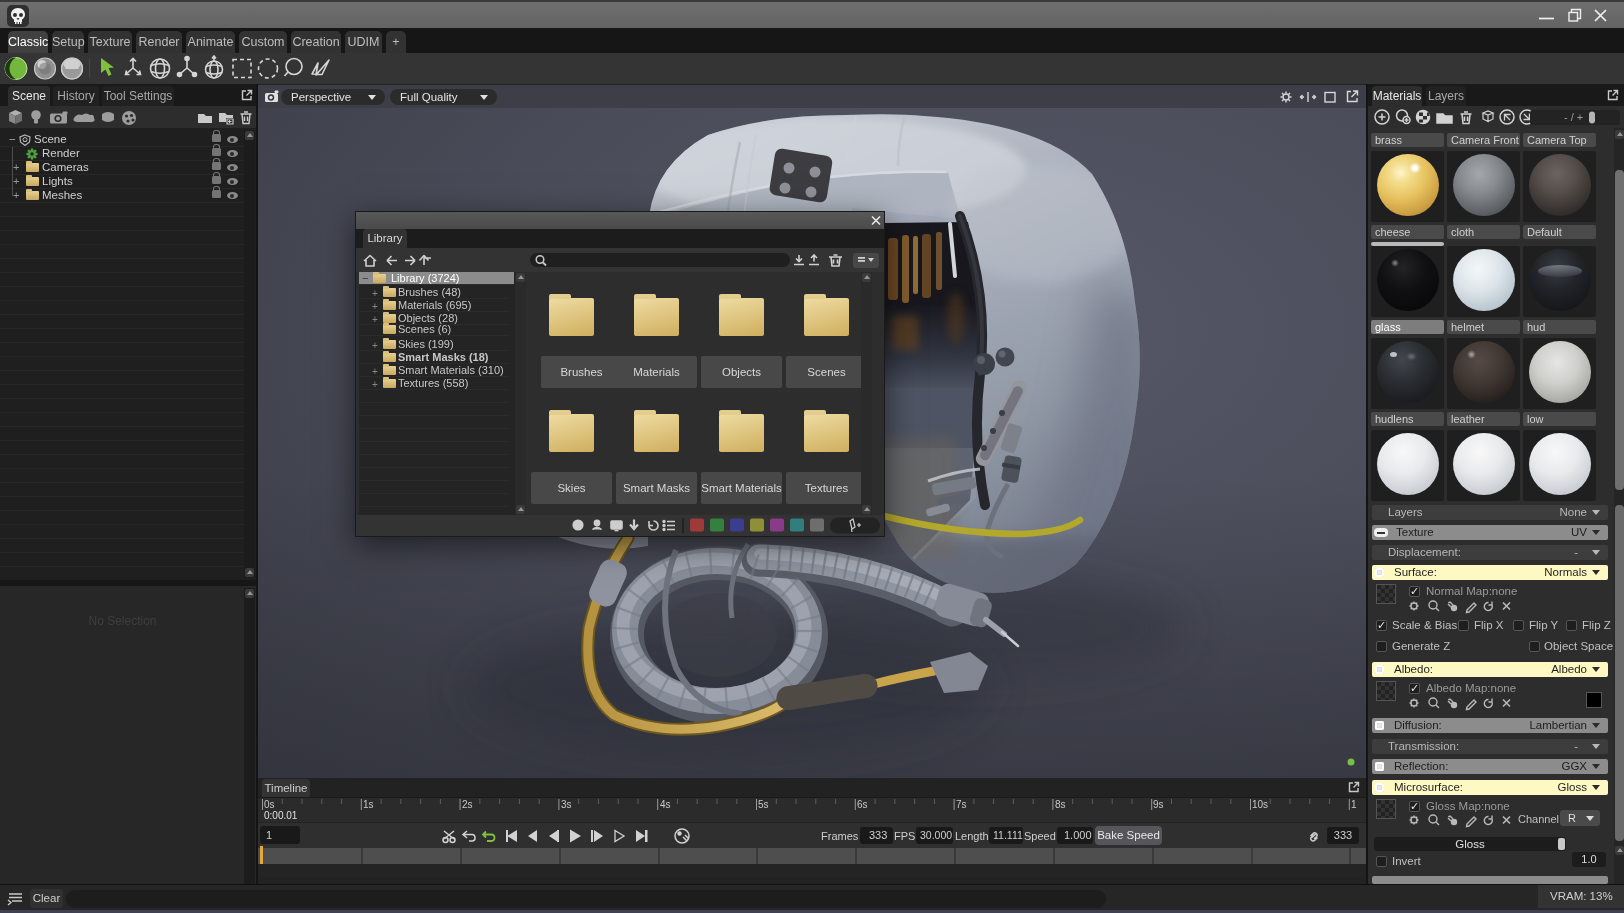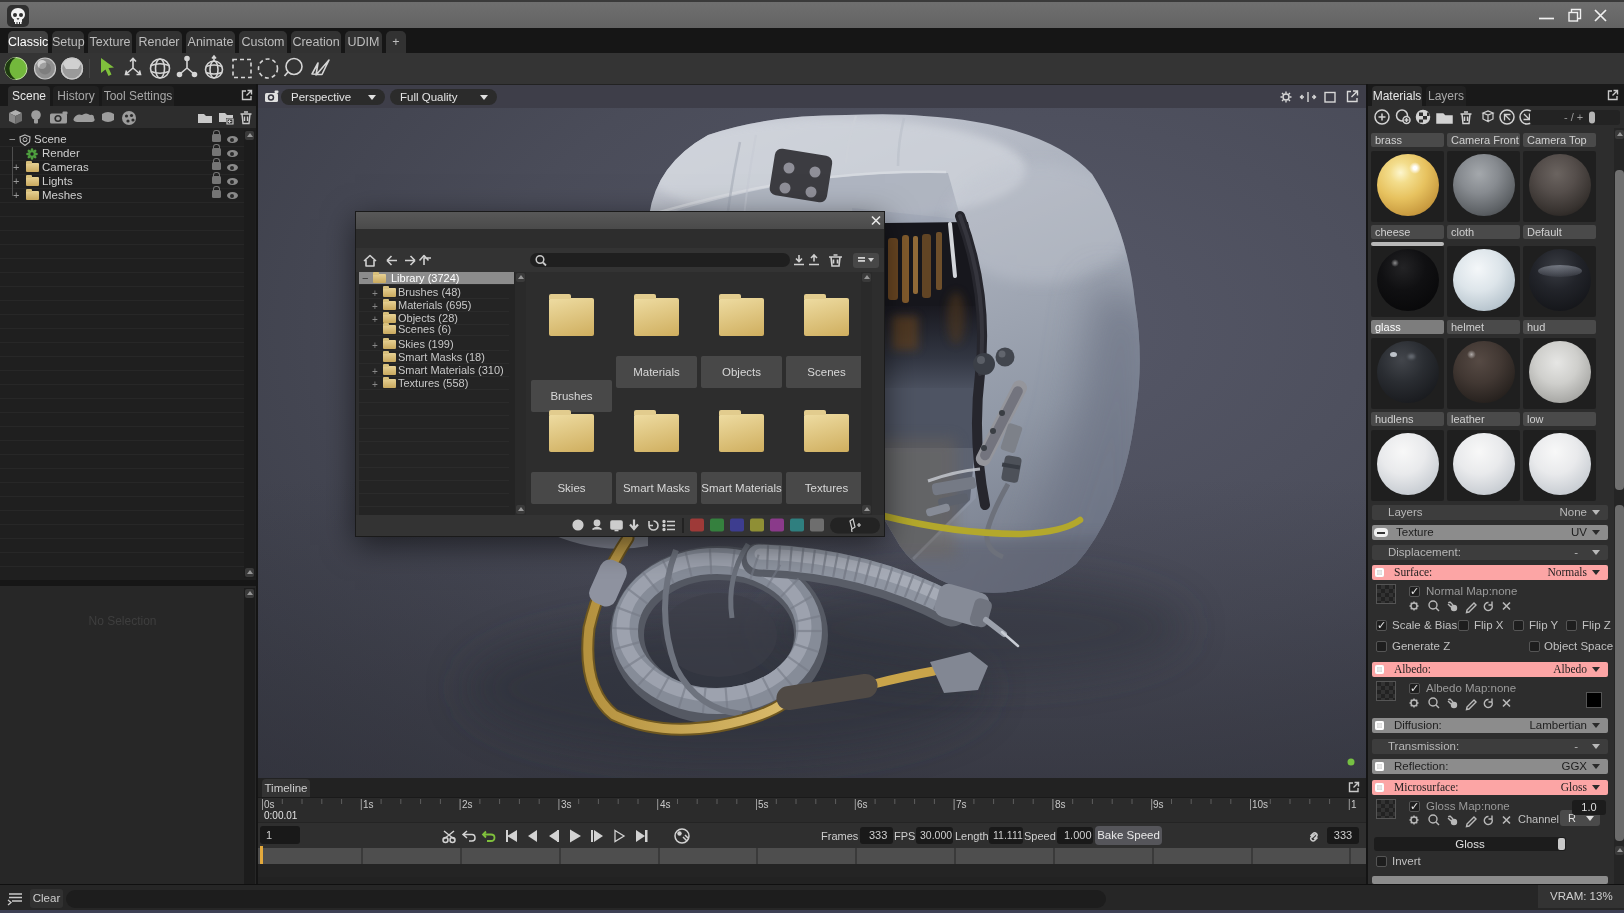--- a/index.html
+++ b/index.html
@@ -91,21 +91,21 @@
 
 
 #rightpanel { left:1368px; top:84px; width:256px; height:800px; background:#2d2d2d; }
 #rtoolbar { left:0; top:22px; width:256px; height:22px; background:#2d2d2d; }
 #matgrid { position:absolute; left:0; top:44px; width:246px; height:420px; background:#2d2d2d; overflow:hidden; }
 .mlabel { position:absolute; width:73px; height:14px; background:#4a4a4a; border-radius:2px;
   color:#d0d0d0; font-size:11px; line-height:14px; padding-left:4px; white-space:nowrap; overflow:hidden; }
 .mthumb { position:absolute; width:73px; height:71px; background:#1f1f1f; border-radius:2px; }
 .hdr { position:absolute; left:4px; width:236px; height:15px; border-radius:2px;
   font-size:11.5px; line-height:15px; }
-.hdr.lt { background:#fca5a5; color:#1e1e1e;font-family:Liberation Serif, serif; }
+.hdr.lt { background:#fef9c3; color:#1e1e1e; }
 .hdr.md { background:#8c8c8c; color:#1e1e1e; }
 .hdr.dk { background:#3d3d3d; color:#b8b8b8; }
 .cb { position:absolute; width:11px; height:11px; background:#1e1e1e; border-radius:2px;
   border:1px solid #555; }
 .cb.chk::before { content:"✓"; position:absolute; left:0px; top:-2px; color:#e8e8e8; font-size:11px; }
 .plbl { position:absolute; color:#c0c0c0; font-size:11.5px; }
 .hdr .hr { position:absolute; right:8px; top:0; }
 .car.d { display:inline-block; width:0; height:0; border-left:4.5px solid transparent;
   border-right:4.5px solid transparent; border-top:5.5px solid #2a2a2a; margin-left:5px;
   vertical-align:1px; }
@@ -739,38 +739,41 @@
       <path d="M 99 4.5 L 106 11.5 M 106 4.5 L 99 11.5" stroke-width="1.6"></path>
     </g>
   </svg>
   <div class="plbl" style="left:150px;top:729px;font-size:11px;">Channel</div>
   <div class="abs" style="left:192px;top:726px;width:40px;height:16px;background:#4a4a4a;border-radius:3px;color:#ddd;font-size:11px;line-height:16px;padding-left:8px;">R<b class="car d" style="border-top-color:#ddd;position:absolute;right:6px;top:6px;"></b></div>
 
   <div class="abs" style="left:6px;top:753px;width:192px;height:14px;background:#1c1c1c;border-radius:3px;">
     <div style="position:absolute;left:0;top:0;width:100%;text-align:center;color:#e0e0e0;font-size:11.5px;line-height:14px;">Gloss</div>
     <div style="position:absolute;right:1px;top:1px;width:7px;height:12px;background:#c9c9c9;border-radius:2px;"></div>
   </div>
-  <div class="abs" style="left:204px;top:716px;width:34px;height:15px;background:#1c1c1c;border-radius:3px;color:#ddd;font-size:11px;line-height:15px;text-align:center;">1.0</div>
+  <div class="abs" style="left:204px;top:768px;width:34px;height:15px;background:#1c1c1c;border-radius:3px;color:#ddd;font-size:11px;line-height:15px;text-align:center;">1.0</div>
   <div class="cb" style="left:8px;top:772px;"></div>
       <div class="plbl" style="left:24px;top:771px;">Invert</div>
   <div class="hdr md" style="top:792px;height:8px;"></div>
 
   <div class="vsb" style="left:246px;top:44px;height:756px;background:#252525;">
     <div class="sbarrow" style="top:2px;"></div>
     <div style="position:absolute;left:1px;top:42px;width:9px;height:320px;background:#707070;border-radius:4px;"></div>
     <div style="position:absolute;left:1px;top:377px;width:9px;height:336px;background:#6b6b6b;border-radius:4px;"></div>
     <div class="sbarrow" style="top:718px;"></div>
   </div>
 </div>
 
 <div id="libwin" class="abs">
   <div id="libtitle">
     <svg width="528" height="17" viewBox="0 0 528 17">
           <path d="M 516 4.5 L 524 12.5 M 524 4.5 L 516 12.5" stroke="#e8e8e8" stroke-width="1.6"></path>
         </svg>
+  </div>
+  <div id="libtabs">
+    <div style="position:absolute;left:7px;top:0px;width:44px;height:19px;background:#323232;border-radius:4px 4px 0 0;color:#d8d8d8;font-size:11.5px;line-height:19px;text-align:center;">Library</div>
   </div>
   <div id="libtool">
     <svg width="528" height="24" viewBox="0 0 528 24">
       <g stroke="#d0d0d0" stroke-width="1.6" fill="none">
         <path d="M 8 13 L 14 7.5 L 20 13 M 10 12 L 10 18 L 18 18 L 18 12" stroke-linejoin="round"></path>
         <path d="M 31 12.5 L 41 12.5 M 31 12.5 L 35.5 8 M 31 12.5 L 35.5 17"></path>
         <path d="M 49 12.5 L 59 12.5 M 59 12.5 L 54.5 8 M 59 12.5 L 54.5 17"></path>
         <path d="M 68 17 L 68 10 L 75 10 M 72.5 12.5 L 68 7.5 L 63.5 12.5" stroke-linejoin="round"></path>
       </g>
       <rect x="174" y="5" width="260" height="14" rx="7" fill="#1f1f1f"></rect>
@@ -812,21 +815,21 @@
           <span class="fold" style="left:24px;"></span>
           <span style="position:absolute;left:39px;">Scenes (6)</span>
         </div>
     <div class="lrow" style="top:66px;">
           <span class="pl">+</span>
           <span class="fold" style="left:24px;"></span>
           <span style="position:absolute;left:39px;">Skies (199)</span>
         </div>
     <div class="lrow" style="top:79px;">
           <span class="fold" style="left:24px;"></span>
-          <span style="position:absolute;left:39px;">Smart Masks (18)</span>
+          <span style="position:absolute;left:39px;font-weight:bold;">Smart Masks (18)</span>
         </div>
     <div class="lrow" style="top:92px;">
           <span class="pl">+</span>
           <span class="fold" style="left:24px;"></span>
           <span style="position:absolute;left:39px;">Smart Materials (310)</span>
         </div>
     <div class="lrow" style="top:105px;">
           <span class="pl">+</span>
           <span class="fold" style="left:24px;"></span>
           <span style="position:absolute;left:39px;">Textures (558)</span>
@@ -843,21 +846,21 @@
     <div class="vsb" style="left:156px;top:0;height:243px;background:#2a2a2a;">
       <div class="sbarrow" style="top:1px;"></div>
           <div class="sbarrow" style="bottom:1px;"></div>
     </div>
   </div>
   <div id="libgrid">
     <div class="bigfold" style="left:21px;top:26px;"></div>
     <div class="bigfold" style="left:106px;top:26px;"></div>
     <div class="bigfold" style="left:191px;top:26px;"></div>
     <div class="bigfold" style="left:276px;top:26px;"></div>
-    <div class="fcard" style="left:3px;top:84px;margin-top:24px;">Brushes</div>
+    <div class="fcard" style="left:13px;top:84px;">Brushes</div>
     <div class="fcard" style="left:88px;top:84px;">Materials</div>
     <div class="fcard" style="left:173px;top:84px;">Objects</div>
     <div class="fcard" style="left:258px;top:84px;">Scenes</div>
     <div class="bigfold" style="left:21px;top:142px;"></div>
     <div class="bigfold" style="left:106px;top:142px;"></div>
     <div class="bigfold" style="left:191px;top:142px;"></div>
     <div class="bigfold" style="left:276px;top:142px;"></div>
     <div class="fcard" style="left:3px;top:200px;">Skies</div>
     <div class="fcard" style="left:88px;top:200px;">Smart Masks</div>
     <div class="fcard" style="left:173px;top:200px;">Smart Materials</div>

